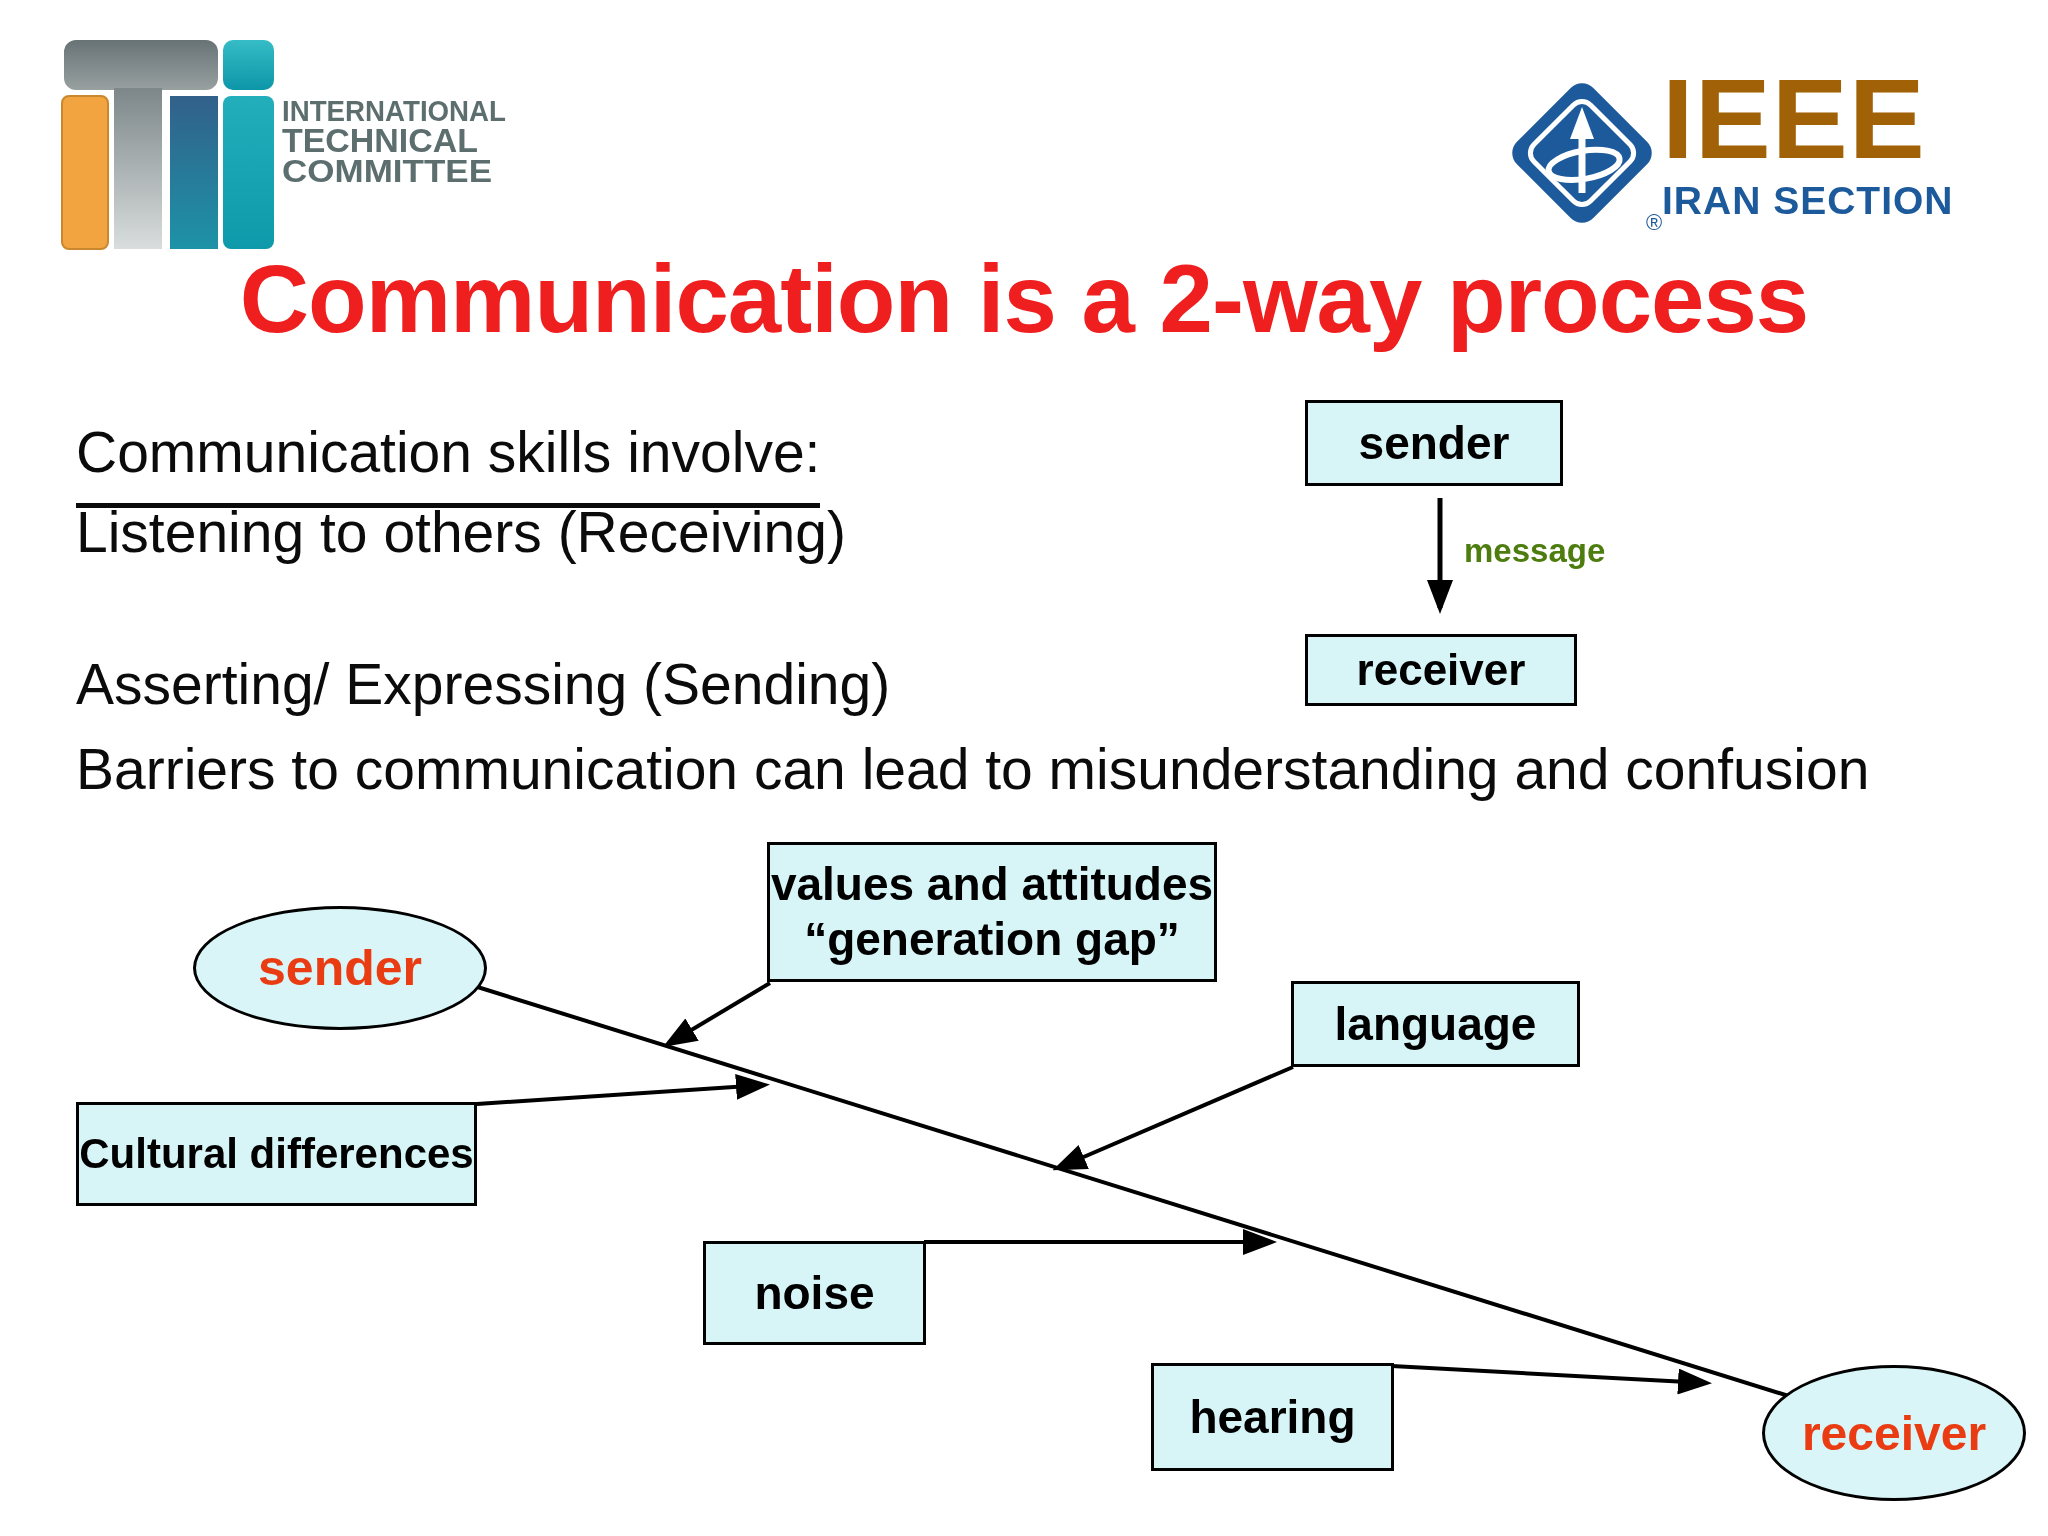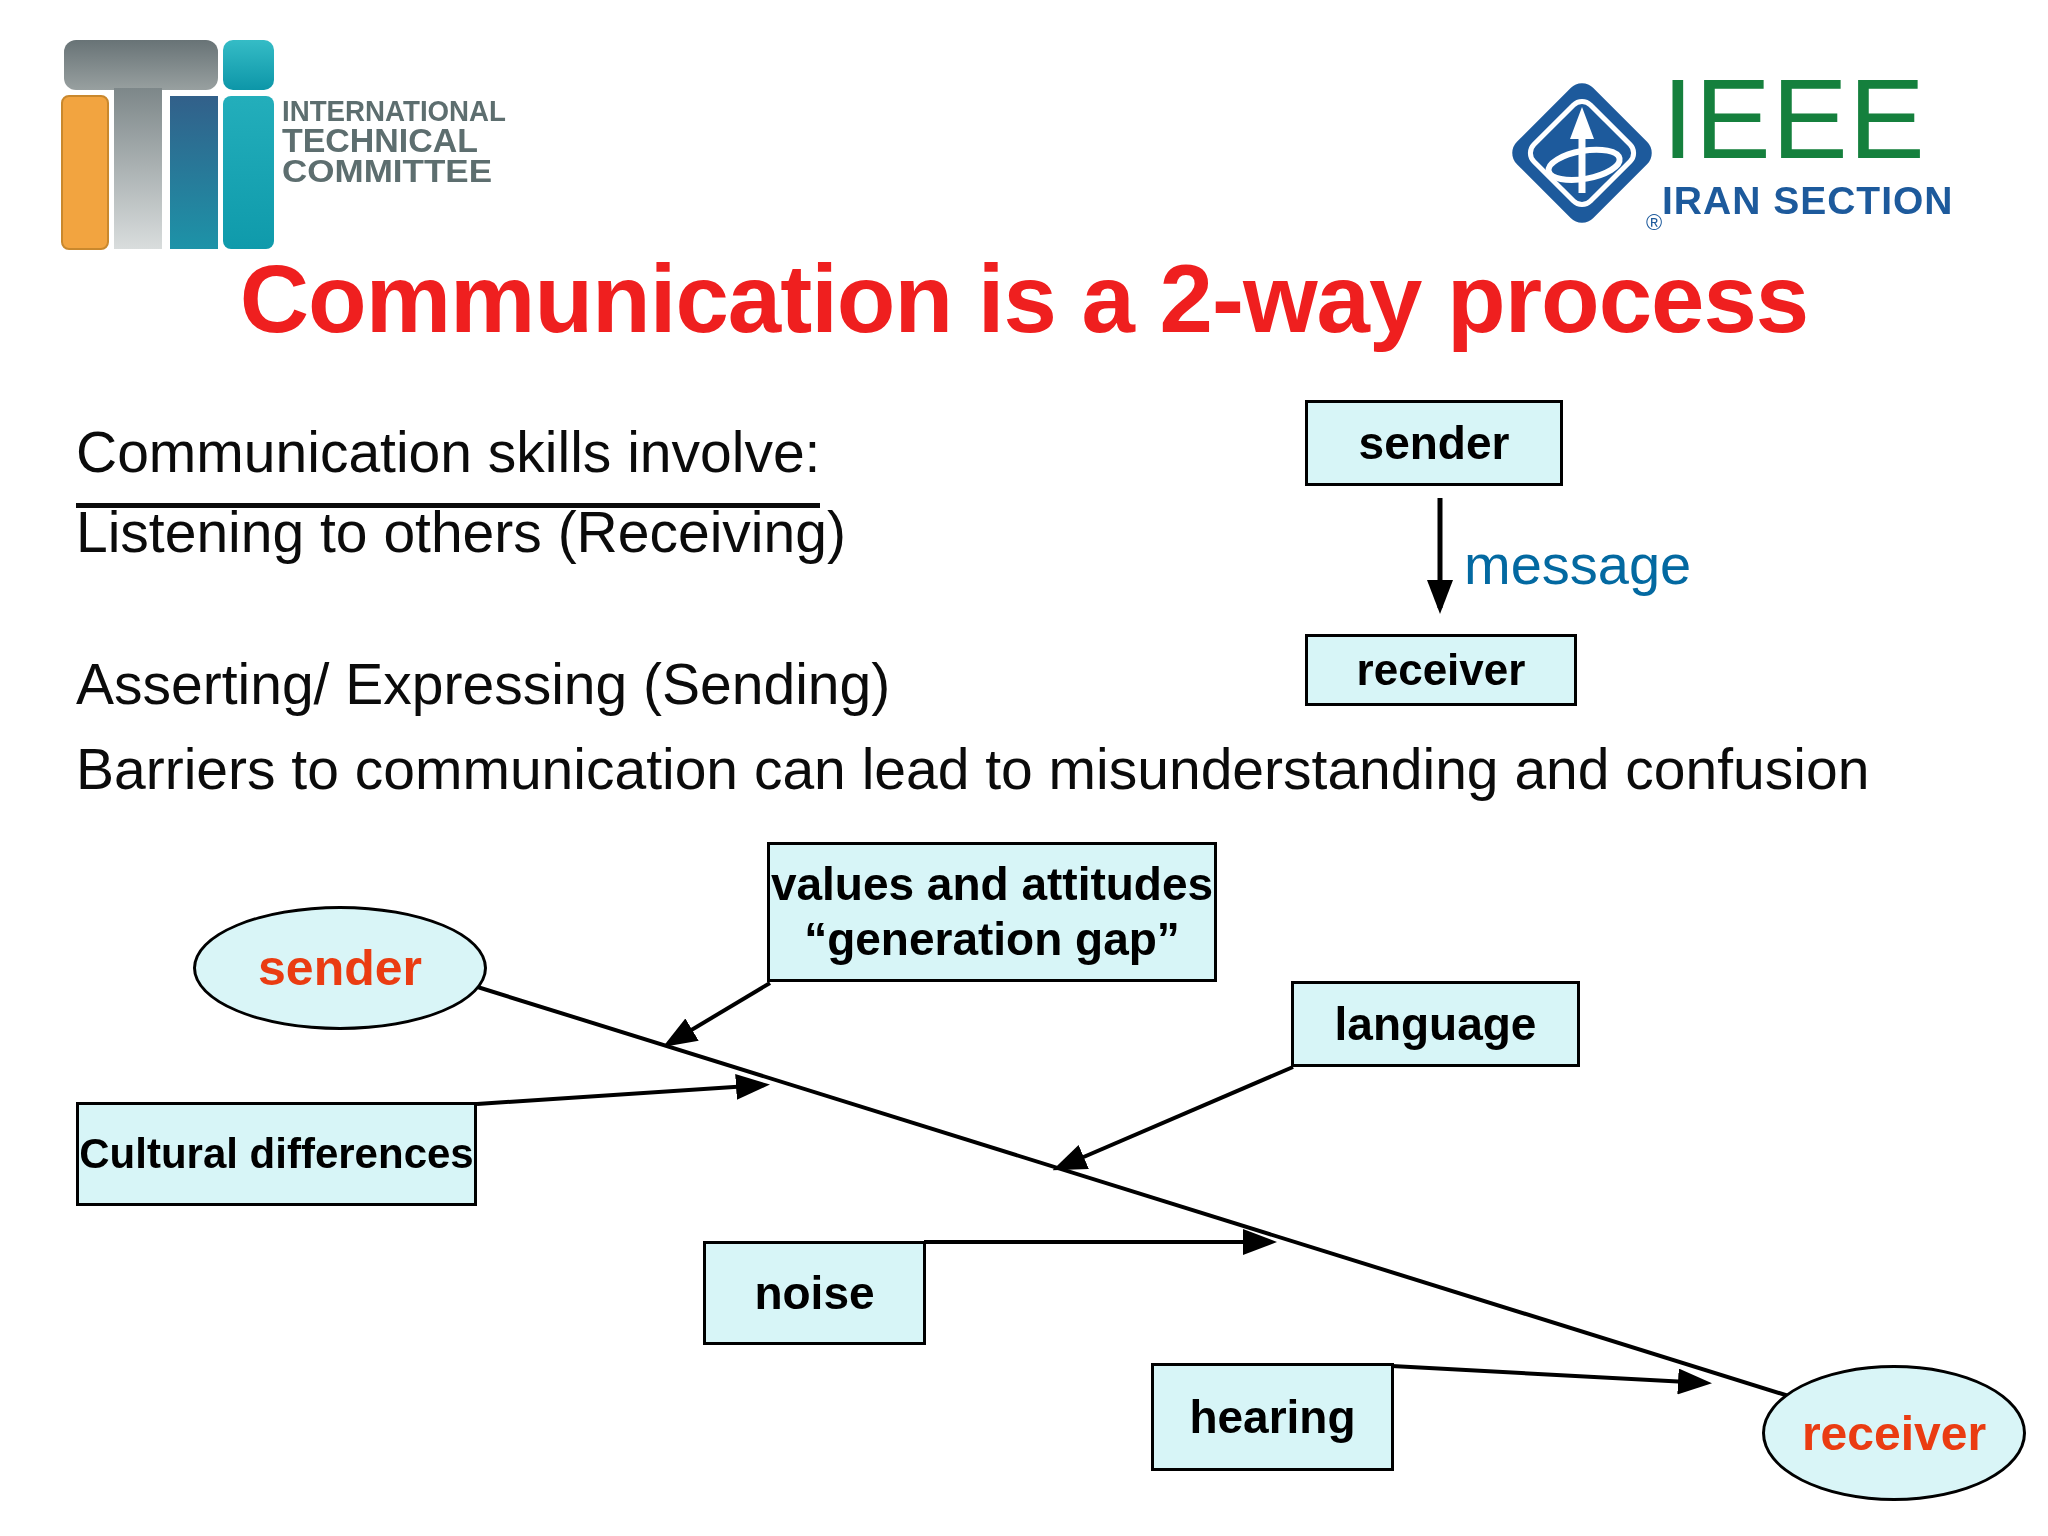--- a/index.html
+++ b/index.html
@@ -3,42 +3,42 @@
 <meta charset="utf-8">
 <style>
   html,body{margin:0;padding:0;background:#fff;}
   .stage{position:relative;width:2048px;height:1536px;background:#ffffff;overflow:hidden;
          font-family:"Liberation Sans", sans-serif;color:#000;}
 
   
   .itc-logo{position:absolute;left:60px;top:26px;width:460px;height:235px;}
   .ieee-logo{position:absolute;left:1500px;top:70px;width:560px;height:170px;}
   .ieee-text{position:absolute;left:162px;top:2px;width:380px;}
-  .ieee-name{font-size:114px;font-weight:400;color:#15803d;line-height:0.82;letter-spacing:1px;}
+  .ieee-name{font-size:114px;font-weight:700;color:#a16207;line-height:0.82;letter-spacing:1px;}
   .ieee-sub{font-size:39px;font-weight:bold;color:#1d5a9c;letter-spacing:1px;margin-top:14px;}
 
   
   .title{position:absolute;left:0;right:0;top:246px;text-align:center;
          font-size:96px;font-weight:bold;color:#ef1f1f;letter-spacing:-1px;line-height:1.1;}
 
   
   .bodyline{position:absolute;left:76px;font-size:57px;line-height:1;color:#0b0b0b;white-space:nowrap;}
   .b1{top:424px;}
   .b1 span{display:inline-block;border-bottom:5px solid #0b0b0b;padding-bottom:22px;}
   .b2{top:504px;}
   .b3{top:656px;text-align:right;}
   .b4{top:741px;}
 
   
   .cbox{position:absolute;box-sizing:border-box;background:#d7f5f7;border:3px solid #000;
         display:flex;align-items:center;justify-content:center;text-align:center;
         font-weight:bold;color:#000;}
   .sender-box{left:1305px;top:400px;width:258px;height:86px;font-size:46px;}
   .receiver-box{left:1305px;top:634px;width:272px;height:72px;font-size:44px;}
-  .message-label{position:absolute;left:1464px;top:532px;font-size:56px;color:#0369a1;}
+  .message-label{position:absolute;left:1464px;top:532px;font-size:33px;color:#4d7c0f;font-weight:bold;}
 
   
   .overlay{position:absolute;left:0;top:0;z-index:1;}
   .dg{z-index:2;}
   .values-box{left:767px;top:842px;width:450px;height:140px;font-size:46px;line-height:1.2;flex-direction:column;}
   .language-box{left:1291px;top:981px;width:289px;height:86px;font-size:46px;}
   .cultural-box{left:76px;top:1102px;width:401px;height:104px;font-size:42px;}
   .noise-box{left:703px;top:1241px;width:223px;height:104px;font-size:46px;}
   .hearing-box{left:1151px;top:1363px;width:243px;height:108px;font-size:46px;}
   .ell{position:absolute;box-sizing:border-box;border-radius:50%;border:3px solid #000;background:#d9f5f7;

